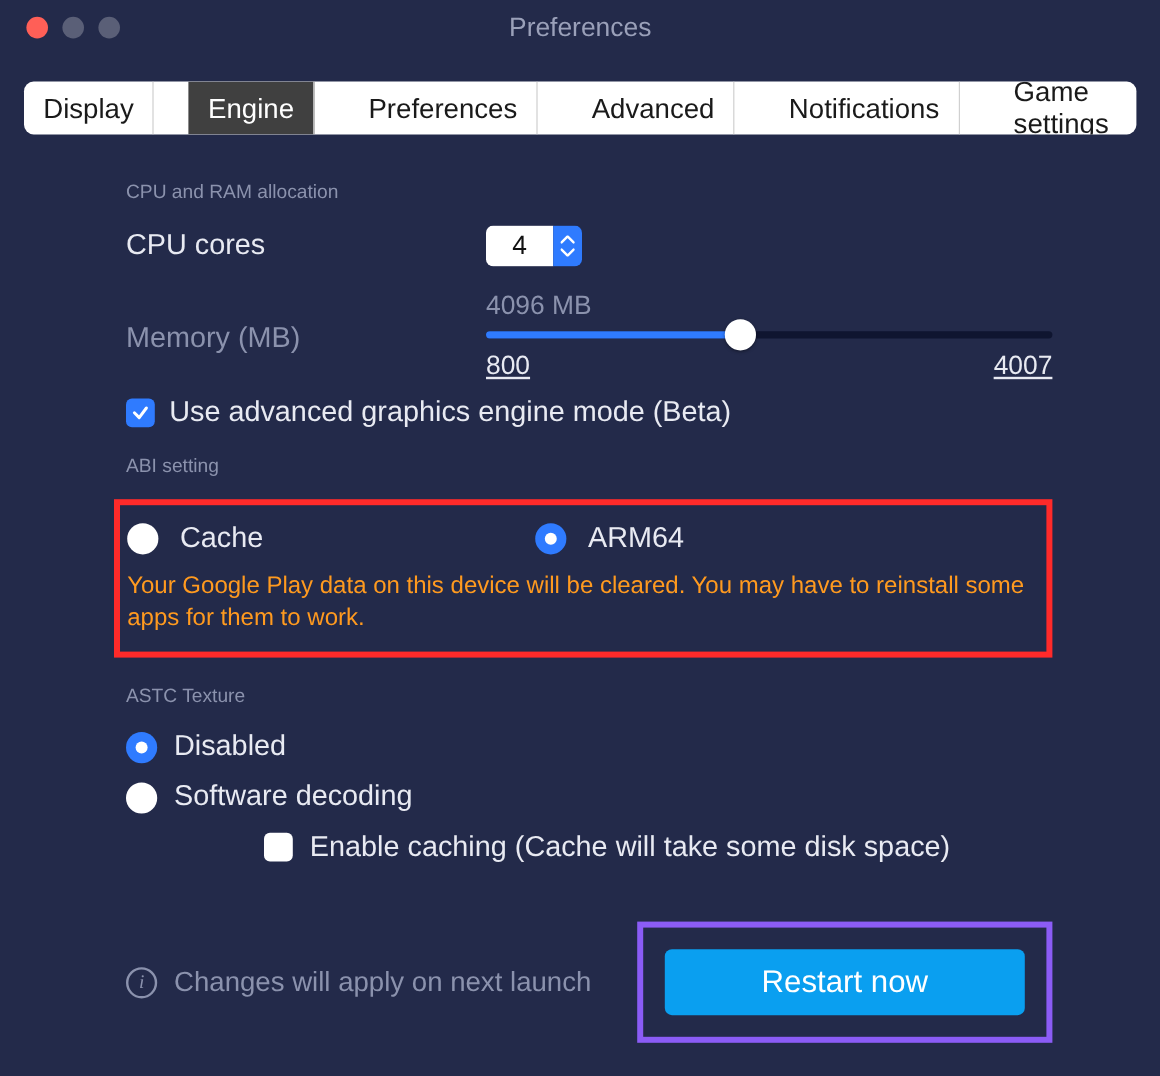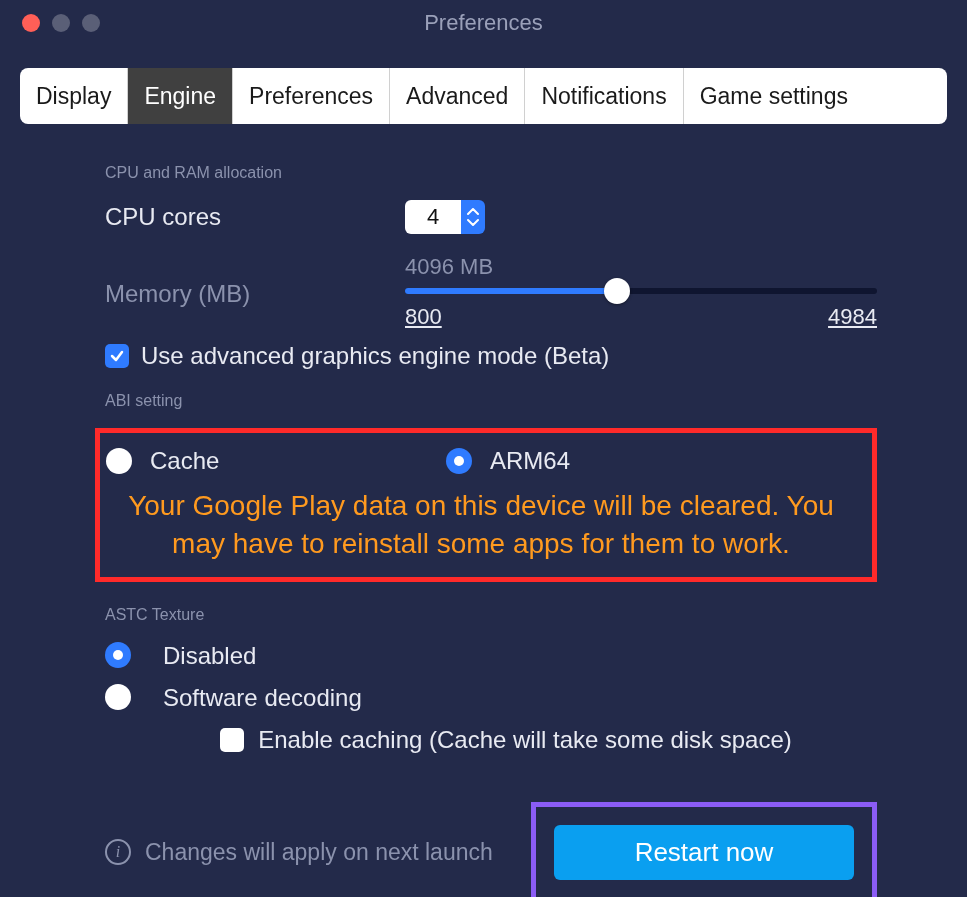--- a/index.html
+++ b/index.html
@@ -37,21 +37,22 @@
     font-size: 22px;
     font-weight: 500;
     pointer-events: none;
   }
   .tabbar-wrap { padding: 22px 20px 0 20px; }
   .tabbar {
     display: flex;
     background: #fff;
     border-radius: 8px;
     overflow: hidden;
-    height: 56px;
+    height: 44px;
+    gap: 29px;
   }
   .tab {
     flex: 0 0 auto;
     padding: 0 16px;
     display: flex;
     align-items: center;
     color: #1a1a1a;
     font-size: 23px;
     font-weight: 400;
     border-right: 1px solid #d0d0d0;
@@ -175,27 +176,26 @@
     cursor: pointer;
     flex-shrink: 0;
   }
   .radio.selected { background: #2f7bff; }
   .radio.selected::after {
     content: ""; width: 10px; height: 10px; border-radius: 50%; background: #fff;
   }
   .radio-label { color: #e8eaf2; font-size: 24px; }
   .warning-text {
     color: #ff9a1f;
-    font-size: 28px;
+    font-size: 20px;
     line-height: 1.35;
     margin-top: 12px;
-    text-align: center;
   }
   .astc-block { margin-top: 4px; }
-  .astc-option { display: flex; align-items: flex-start; gap: 32px; margin-bottom: 14px; }
+  .astc-option { display: flex; align-items: flex-end; gap: 14px; margin-bottom: 14px; }
   .sub-check { margin-left: 30px; display: flex; align-items: center; gap: 14px; margin-top: 4px; justify-content: center; }
   .footer-row {
     display: flex;
     align-items: center;
     margin-top: 48px;
     gap: 14px;
   }
   .info-icon {
     width: 26px; height: 26px; border: 2px solid #8b92ad; border-radius: 50%;
     display: flex; align-items: center; justify-content: center;
@@ -278,21 +278,21 @@
   <div class="row" style="align-items:flex-start; margin-bottom:12px;">
     <div class="row-label muted" style="padding-top:26px;">Memory (MB)</div>
     <div class="slider-block">
       <div class="slider-current">4096 MB</div>
       <div class="slider-track">
         <div class="slider-fill" id="mem-fill" style="width: 45%;"></div>
         <div class="slider-thumb" id="mem-thumb" style="left: 45%;"></div>
       </div>
       <div class="slider-scale">
         <span>800</span>
-        <span>4984</span>
+        <span>4007</span>
       </div>
     </div>
   </div>
 
   <div class="checkbox-row">
     <div class="checkbox checked">
       <svg width="16" height="16" viewBox="0 0 16 16">
           <path d="M3 8 L7 12 L13 4" stroke="#fff" stroke-width="2.5" fill="none" stroke-linecap="round" stroke-linejoin="round"></path>
         </svg>
     </div>

